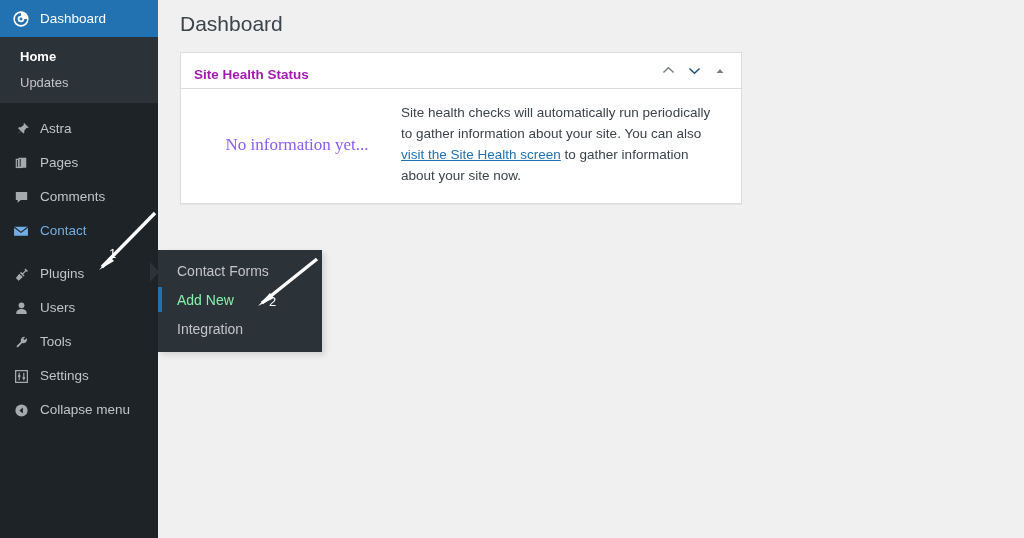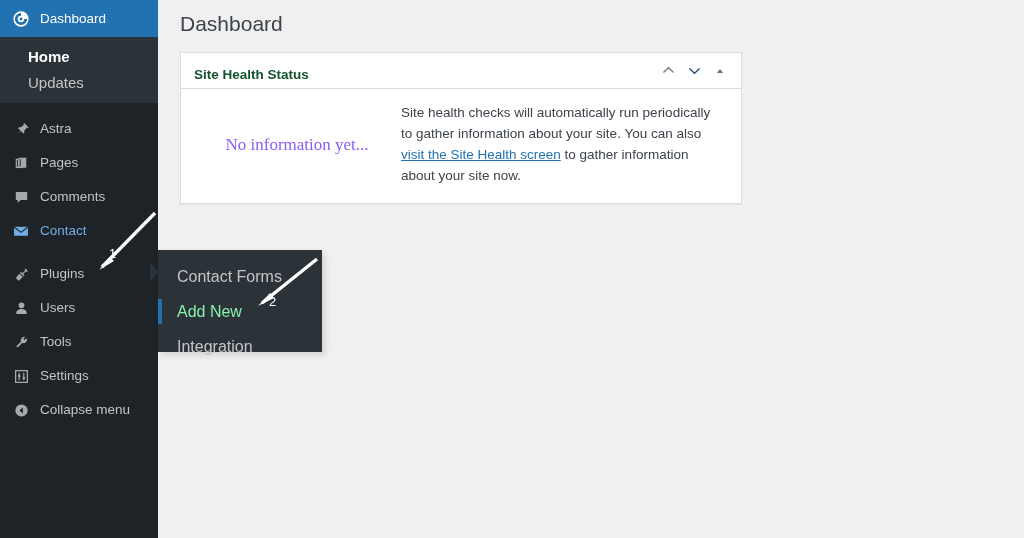--- a/index.html
+++ b/index.html
@@ -72,22 +72,22 @@
 
   
   #dashboard-submenu {
     background: #2c3338;
     padding: 6px 0 8px 0;
   }
   .submenu-item {
     height: 26px;
     display: flex;
     align-items: center;
-    padding-left: 28px;
-    font-size: 15px;
+    padding-left: 20px;
+    font-size: 13px;
     color: #c3c4c7;
     cursor: pointer;
     white-space: nowrap;
   }
   .submenu-item.current {
     color: #fff;
     font-weight: bold;
   }
 
   .menu-sep {
@@ -113,25 +113,24 @@
     z-index: 30;
     padding-top: 6px;
     box-sizing: border-box;
   }
   .flyout-item {
     position: relative;
     height: 29px;
     display: flex;
     align-items: center;
     padding-left: 19px;
-    font-size: 16px;
+    font-size: 14px;
     color: #c3c4c7;
     cursor: pointer;
     white-space: nowrap;
-    margin-top: 6px;
   }
   .flyout-item.current {
     color: #86efac;
     text-align: right;
   }
   .flyout-item.current::before {
     content: "";
     position: absolute;
     left: 0; top: 2px;
     width: 4px; height: 25px;
@@ -182,21 +181,21 @@
     height: 36px;
     display: flex;
     align-items: center;
     border-bottom: 1px solid #dcdcde;
     padding: 0 8px 0 13px;
     box-sizing: border-box;
   }
   #site-health-title {
     font-size: 13.5px;
     font-weight: bold;
-    color: #14532d;
+    color: #a21caf;
     flex: 1 1 auto;
     margin-top: 8px;
   }
   .panel-ctl {
     width: 26px; height: 26px;
     display: inline-flex;
     align-items: center;
     justify-content: center;
     cursor: pointer;
   }

